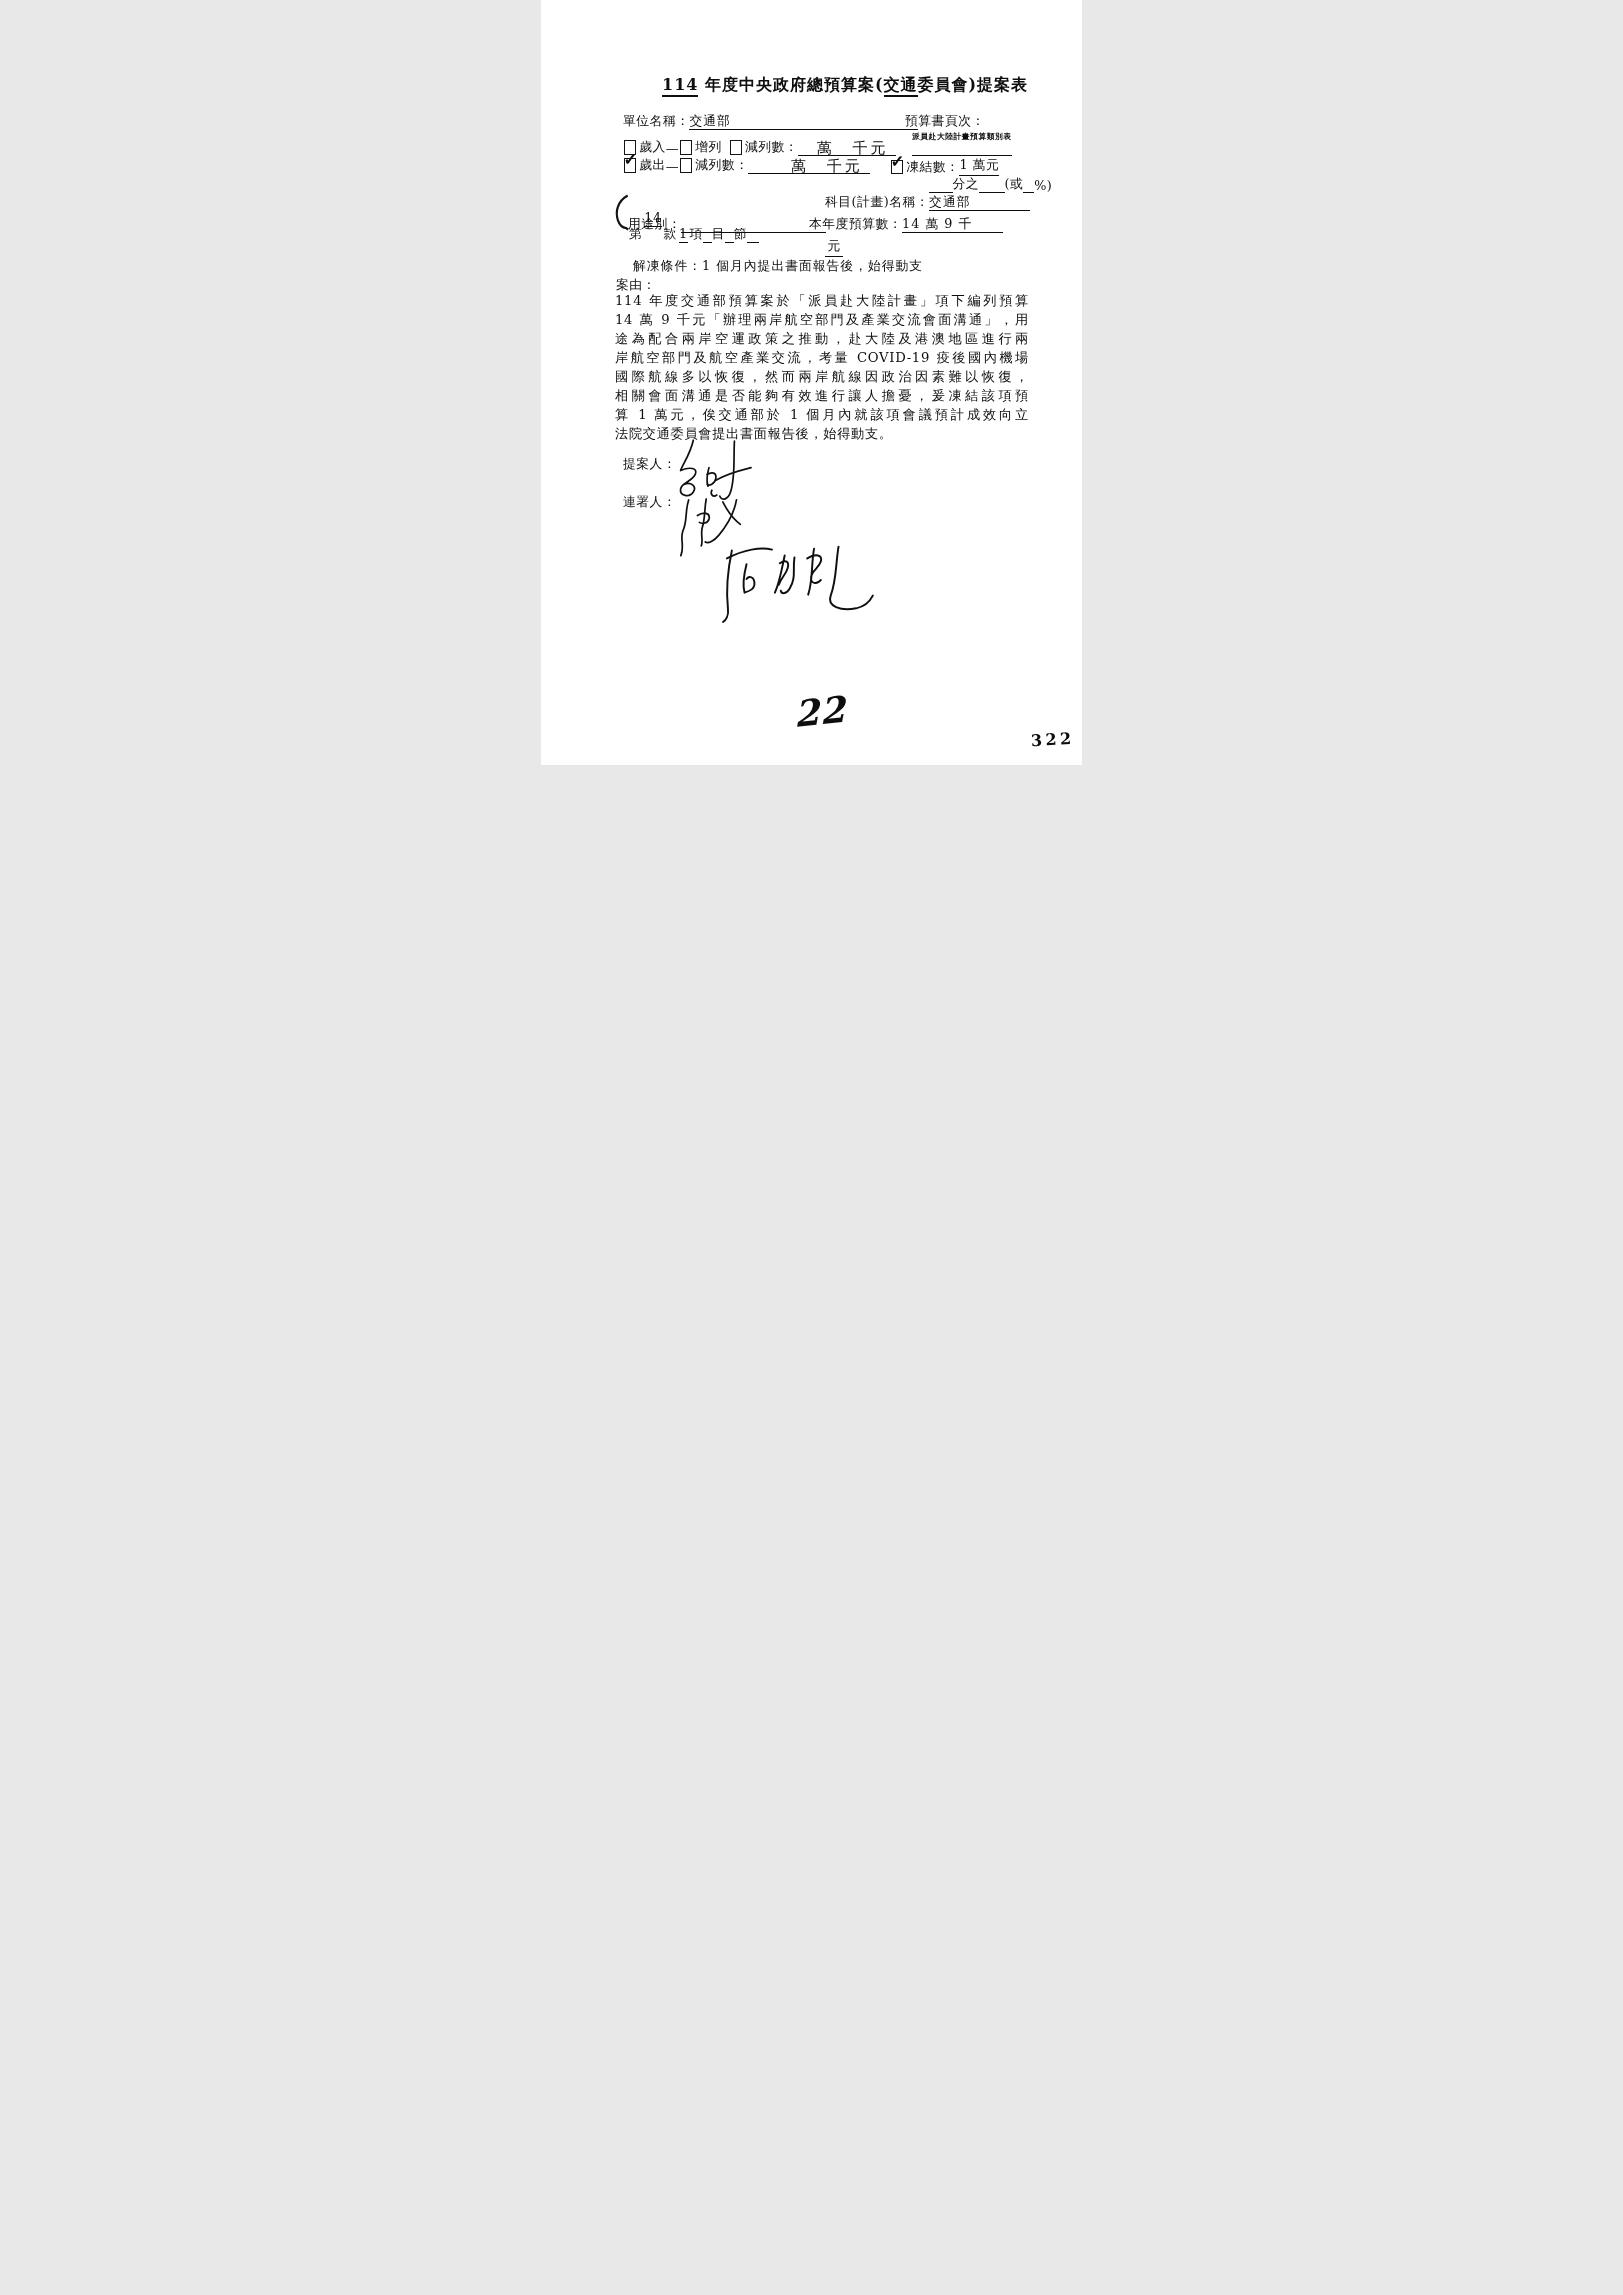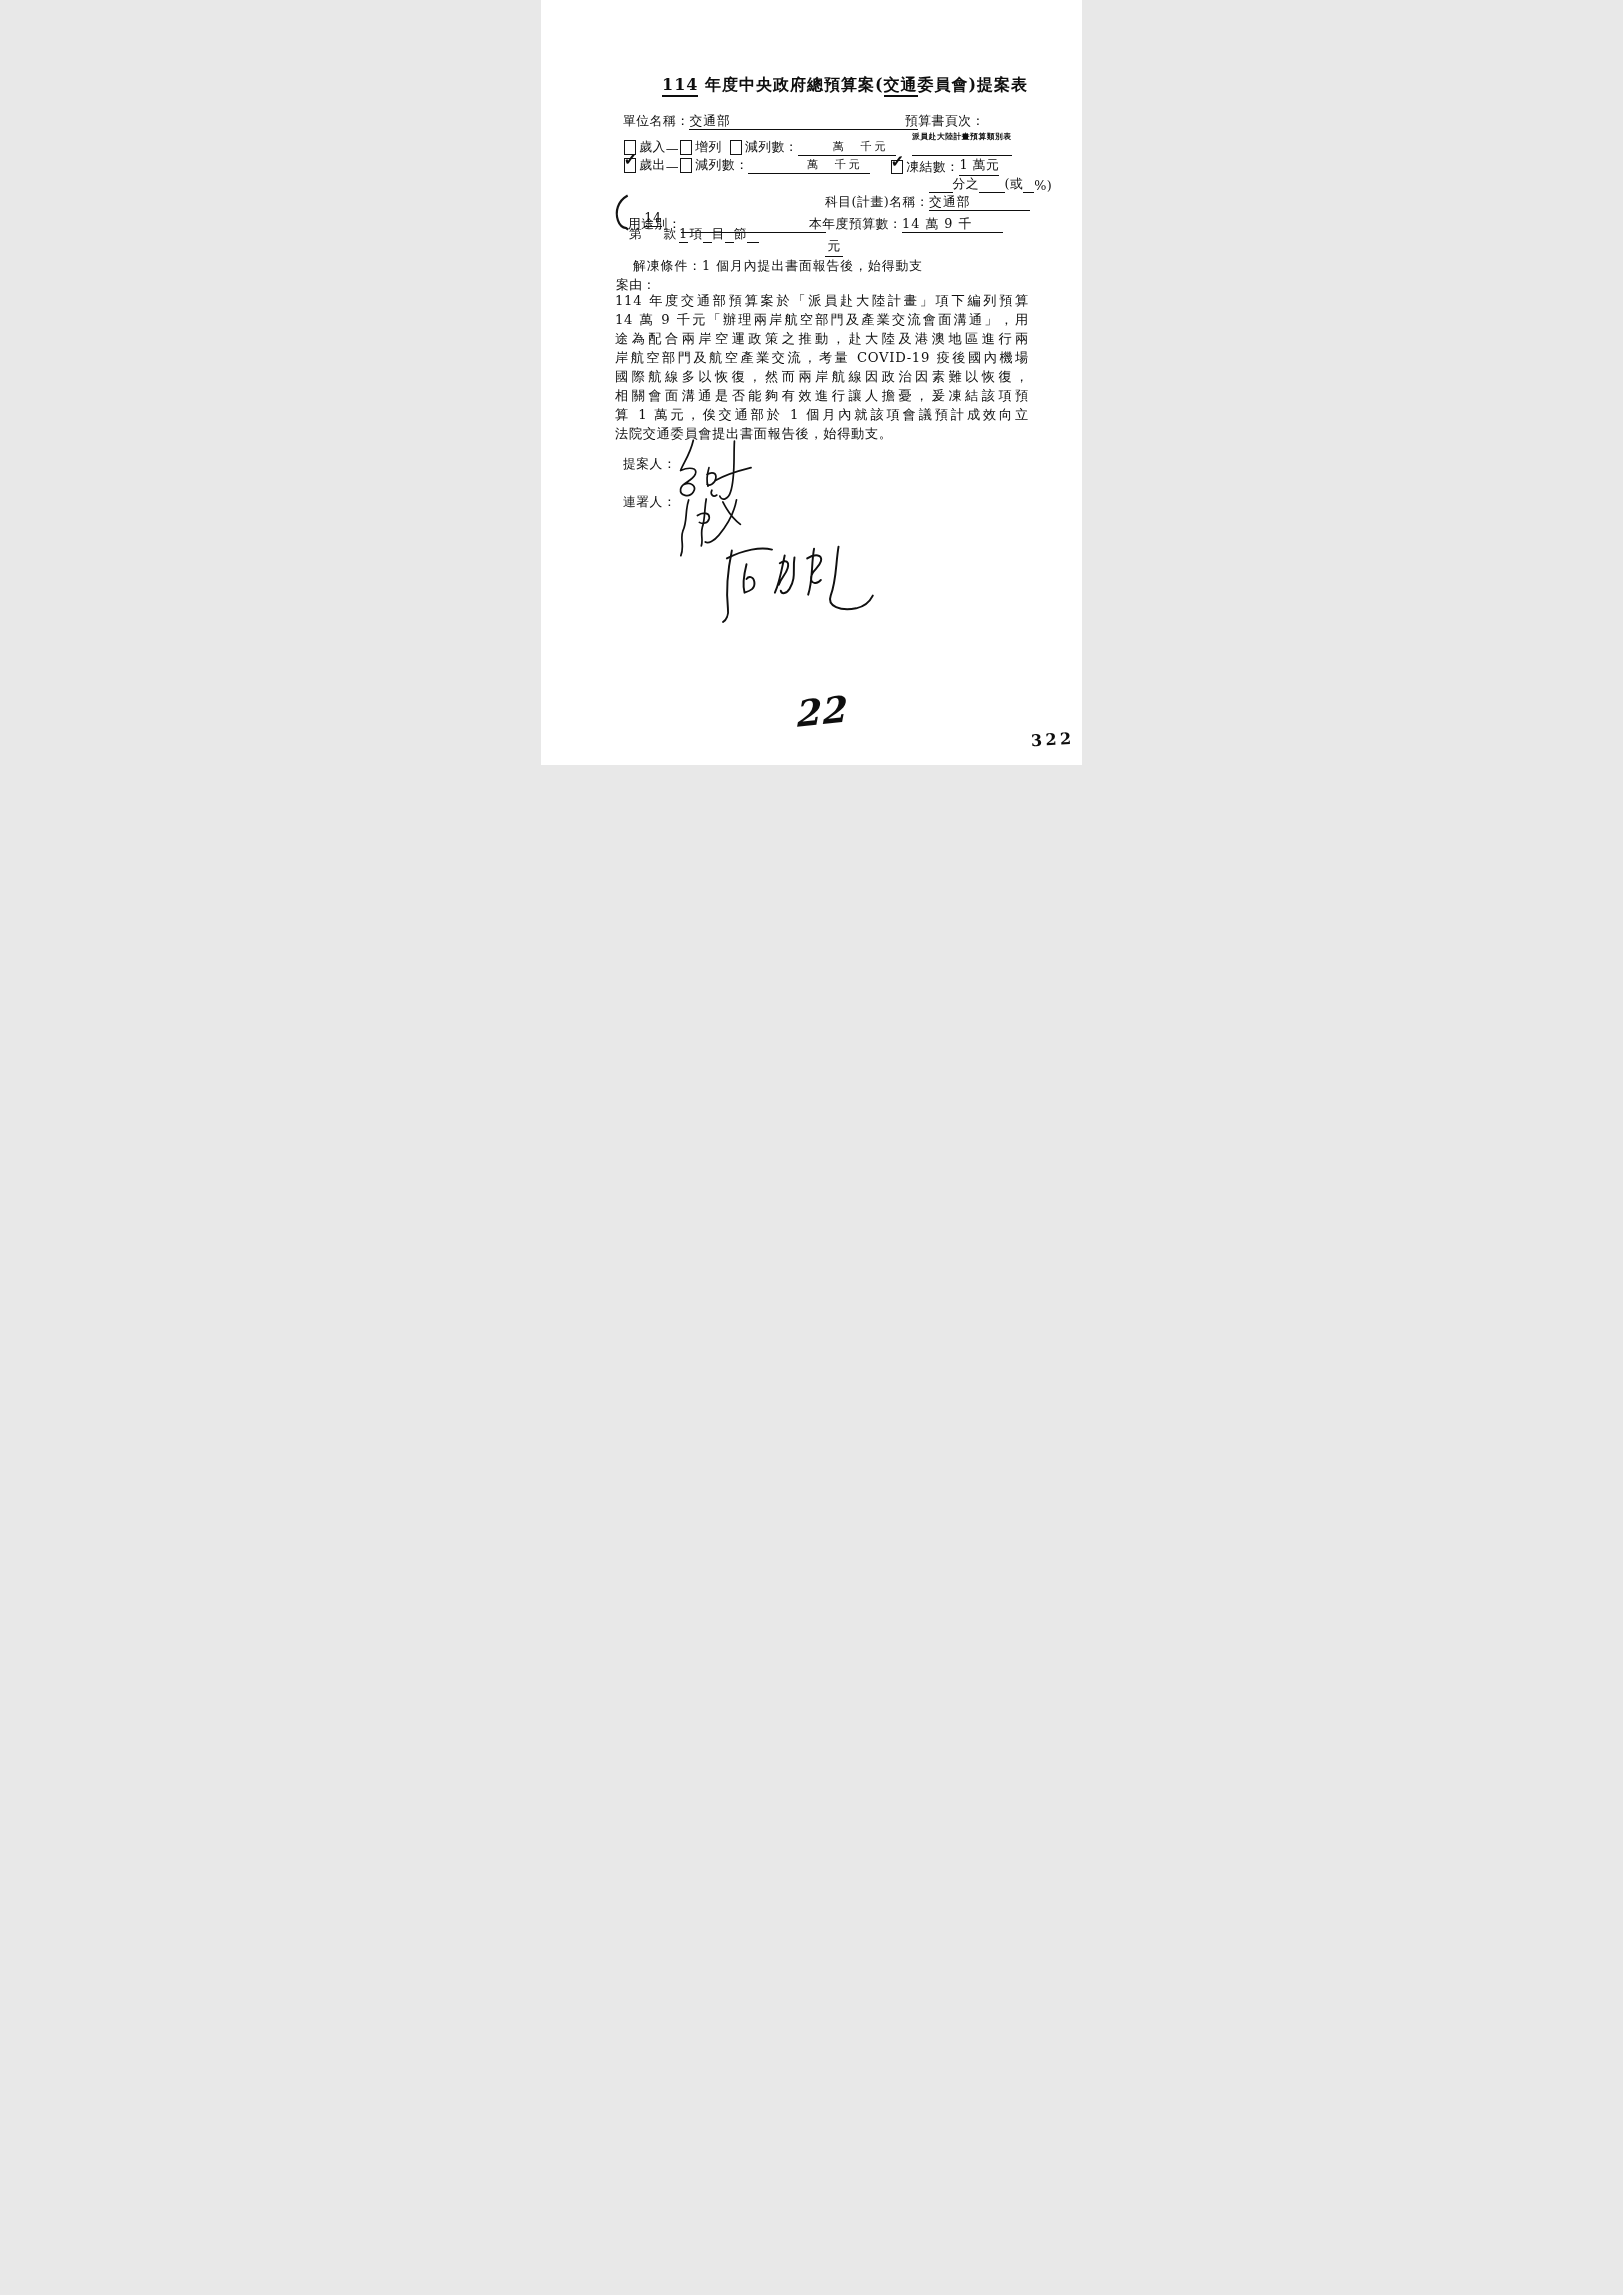--- a/index.html
+++ b/index.html
@@ -8,21 +8,21 @@
     background:#ffffff;color:#0e0e0e;overflow:hidden;
     font-family:"DejaVu Serif","Liberation Serif",serif;
   }
   .abs{position:absolute;}
   .row{display:flex;align-items:flex-end;white-space:nowrap;font-size:12.8px;letter-spacing:0.5px;}
   .lbl{display:inline-block;}
   .title{font-size:16px;font-weight:700;letter-spacing:1px;white-space:nowrap;}
   .tu{border-bottom:2px solid #0e0e0e;padding-bottom:1px;}
   .u{border-bottom:1.2px solid #0e0e0e;padding-bottom:0.5px;}
   .blank{display:inline-block;border-bottom:1.2px solid #0e0e0e;height:15.7px;vertical-align:bottom;}
-  .blank .units{display:block;text-align:right;padding-right:7.8px;font-size:11px;letter-spacing:2.9px;}
+  .blank .units{display:block;text-align:right;padding-right:7.8px;font-size:15px;letter-spacing:2.9px;}
   .cb{display:inline-block;width:9.8px;height:12.3px;border:1.2px solid #141414;position:relative;margin:0 3.4px 1.5px 1px;flex:none;background:#fff;}
   .cb .check{position:absolute;left:-1.5px;top:-7.8px;font-size:16.7px;font-weight:700;line-height:1;letter-spacing:0;}
   .smallnote{font-size:7.8px;font-weight:700;letter-spacing:0.5px;border-bottom:1px solid #0e0e0e;padding-bottom:13px;white-space:nowrap;}
   .case-line{font-size:13.2px;letter-spacing:0.7px;height:19px;text-align:justify;text-align-last:justify;white-space:nowrap;}
   .case-line.last{text-align:last left;text-align-last:left;}
   .sig path{fill:none;stroke:#101010;stroke-linecap:round;stroke-linejoin:round;}
   .hand22{font-size:36px;font-weight:700;font-style:italic;letter-spacing:1px;transform:rotate(-6deg) skewX(-6deg);line-height:1;}
   .hand322{font-size:16px;font-weight:600;letter-spacing:3.4px;transform:rotate(-3deg);line-height:1;}
   .bracket path{fill:none;stroke:#141414;}
 </style>

